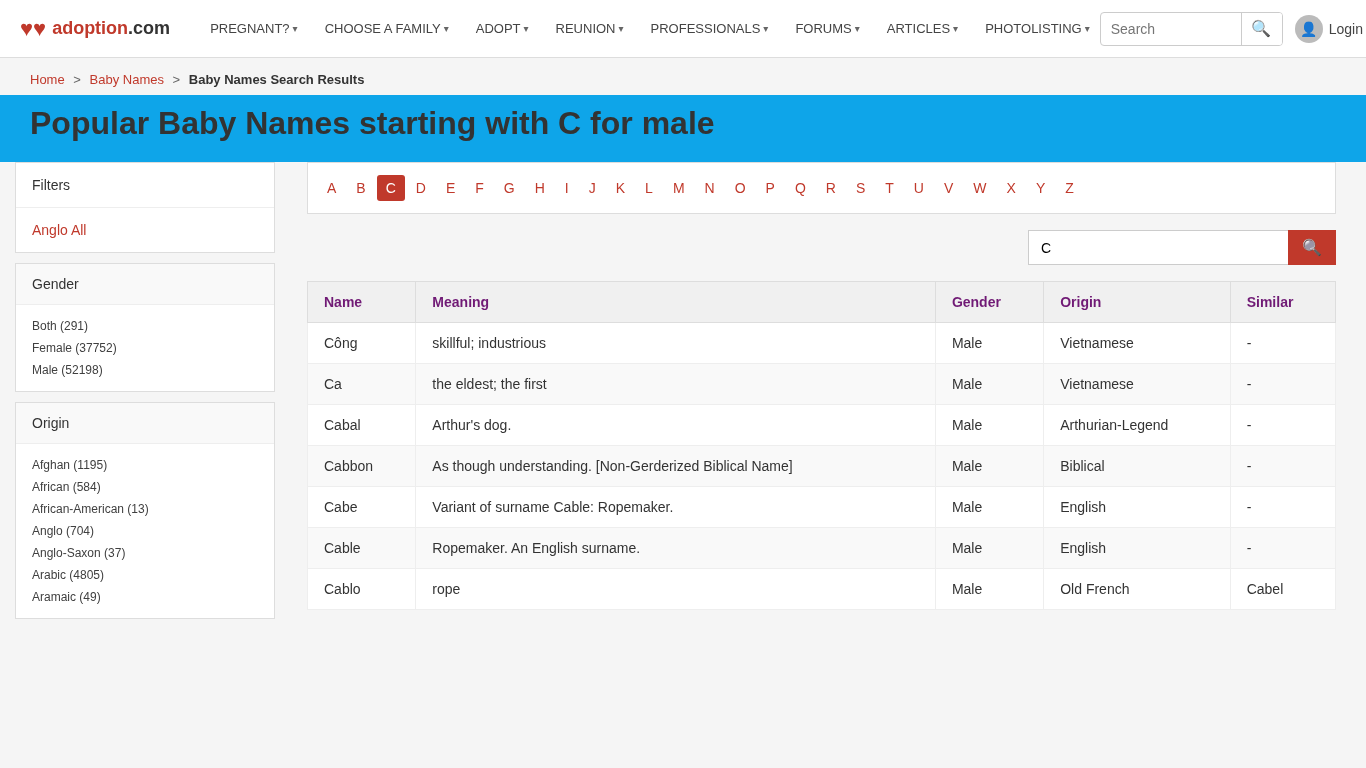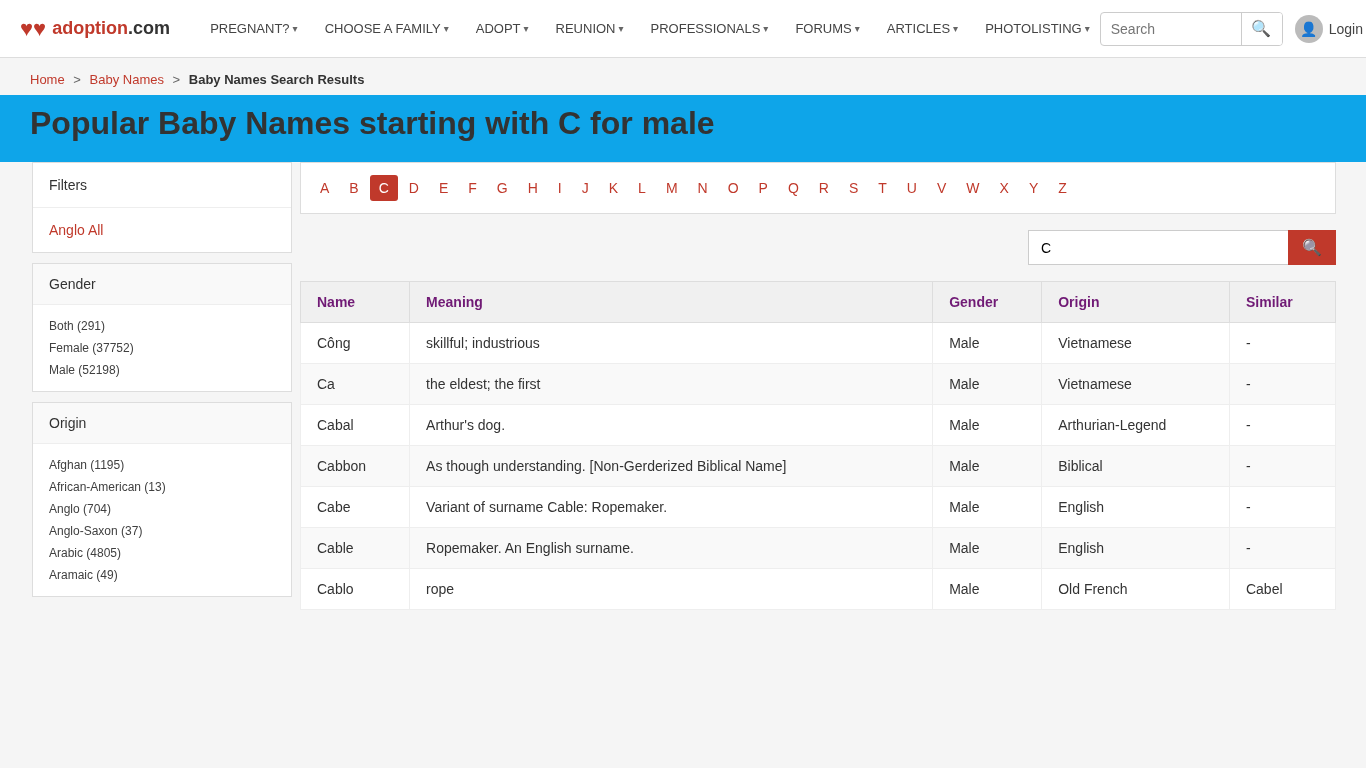--- a/index.html
+++ b/index.html
@@ -115,22 +115,22 @@
       font-size: 32px;
       font-weight: bold;
       color: #333;
       padding: 10px 30px 20px 30px;
       background: #0ea5e9;
     }
 
     
     .main-layout {
       display: flex;
-      padding: 0 30px 30px 32px;
-      gap: 8px;
+      padding: 0 30px 30px 15px;
+      gap: 32px;
       background: #f5f5f5;
     }
 
     
     .sidebar {
       width: 260px;
       flex-shrink: 0;
     }
     .filter-box {
       background: #fff;
@@ -310,20 +310,21 @@
       <a class="filter-link">Both (291)</a>
           <a class="filter-link">Female (37752)</a>
           <a class="filter-link">Male (52198)</a>
         </div>
     </div>
 
     <div class="filter-section">
       <div class="filter-section-header">Origin</div>
       <div class="filter-items" id="origin-items">
       <a class="filter-link">Afghan (1195)</a>
+          <a class="filter-link">African (584)</a>
           <a class="filter-link">African-American (13)</a>
           <a class="filter-link">Anglo (704)</a>
           <a class="filter-link">Anglo-Saxon (37)</a>
           <a class="filter-link">Arabic (4805)</a>
           <a class="filter-link">Aramaic (49)</a>
         </div>
     </div>
   </aside>
 
   <div class="content-area">

